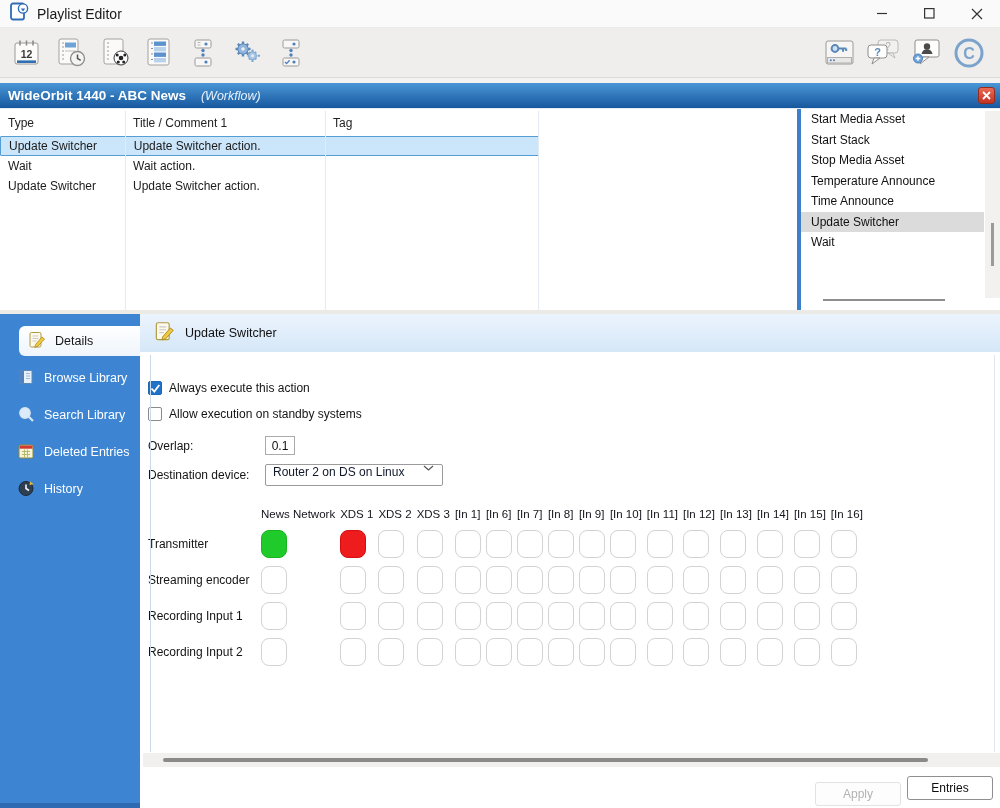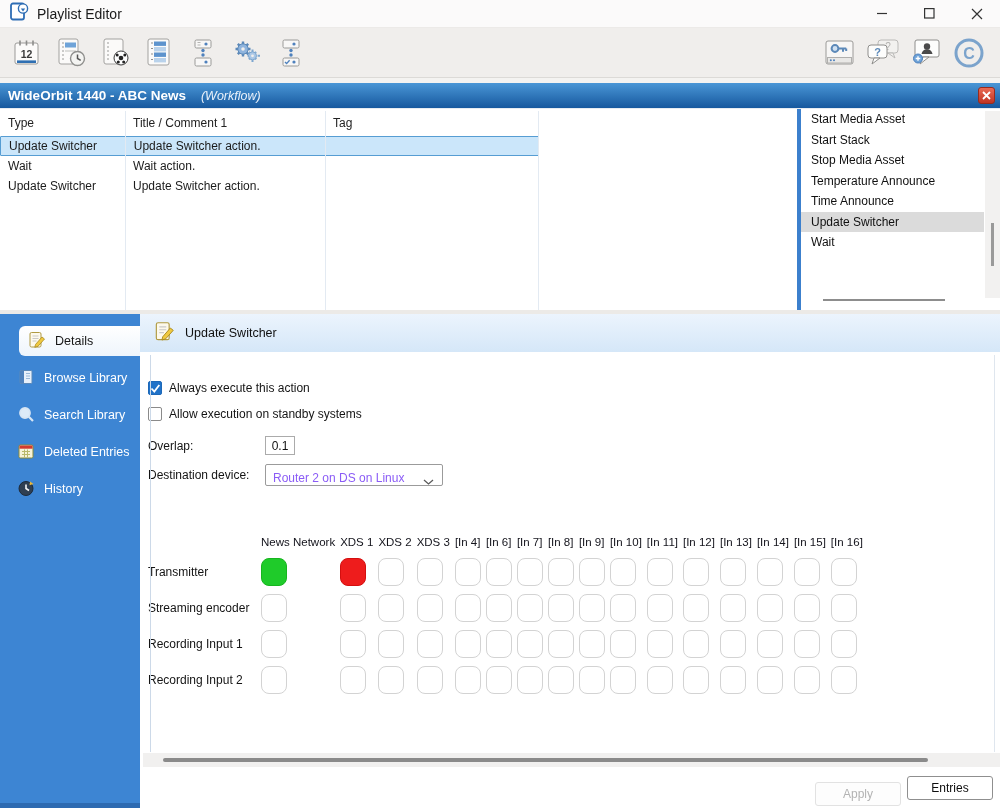--- a/index.html
+++ b/index.html
@@ -63,23 +63,23 @@
   .chk-row.first { margin-top:28px; }
   .chk-row.second { margin-top:10px; }
   .chk { width:14px; height:14px; border:1px solid #8a8a8a; border-radius:2px; background:#fff; display:flex; align-items:center; justify-content:center; }
   .chk.checked { background:#2072c8; border-color:#1d68b8; }
 
   .field-row { display:flex; align-items:center; font-size:12px; color:#141414; }
   .row-overlap { margin-top:14px; }
   .row-dest { margin-top:9px; }
   .field-label { width:117px; }
   .overlap-input { width:30px; height:19px; border:1px solid #ababab; font-size:12px; font-family:inherit; text-align:center; padding:0 2px; color:#111; }
-  .select { width:178px; height:22px; border:1px solid #9b9b9b; border-radius:2px; background:#fff; display:flex; align-items:flex-end; justify-content:space-between; padding:0 8px 0 7px; font-size:12px; color:#8b5cf6; }
-
-  .matrix { display:grid; margin-top:50px; column-gap:5px; row-gap:8px; align-items:center; font-size:11.5px; color:#14141c; }
+  .select { width:178px; height:22px; border:1px solid #9b9b9b; border-radius:2px; background:#fff; display:flex; align-items:flex-start; justify-content:space-between; padding:0 8px 0 7px; font-size:12px; color:#0f172a; }
+
+  .matrix { display:grid; margin-top:22px; column-gap:5px; row-gap:8px; align-items:center; font-size:11.5px; color:#14141c; }
   .m-head { white-space:nowrap; padding-bottom:2px; }
   .m-label { font-size:12px; color:#141414; white-space:nowrap; }
   .m-btn { width:26px; height:28px; border:1px solid #d3d3d3; border-radius:8px; background:#fff; }
   .m-btn.green { background:#1fcb2a; border-color:#17b51f; }
   .m-btn.red { background:#ee1c1c; border-color:#d40f0f; }
 
   .spacer { flex:1; }
   .hscroll { height:14px; background:#f1f0ef; margin-left:-5px; display:flex; align-items:center; flex:0 0 auto; }
   .h-thumb { height:4px; border-radius:2px; background:#8a8a8a; margin-left:20px; width:calc(100% - 92px); }
   .footer { height:41px; flex:0 0 auto; display:flex; align-items:center; justify-content:flex-end; gap:6px; padding-right:7px; }
@@ -403,21 +403,21 @@
               </svg>
           </div>
         </div>
 
         <div class="matrix" id="matrix" style="grid-template-columns: 108px repeat(16, max-content);">
             <div></div>
             <div class="m-head">News Network</div>
             <div class="m-head">XDS 1</div>
             <div class="m-head">XDS 2</div>
             <div class="m-head">XDS 3</div>
-            <div class="m-head">[In 4]</div>
+            <div class="m-head">[In 1]</div>
             <div class="m-head">[In 6]</div>
             <div class="m-head">[In 7]</div>
             <div class="m-head">[In 8]</div>
             <div class="m-head">[In 9]</div>
             <div class="m-head">[In 10]</div>
             <div class="m-head">[In 11]</div>
             <div class="m-head">[In 12]</div>
             <div class="m-head">[In 13]</div>
             <div class="m-head">[In 14]</div>
             <div class="m-head">[In 15]</div>

